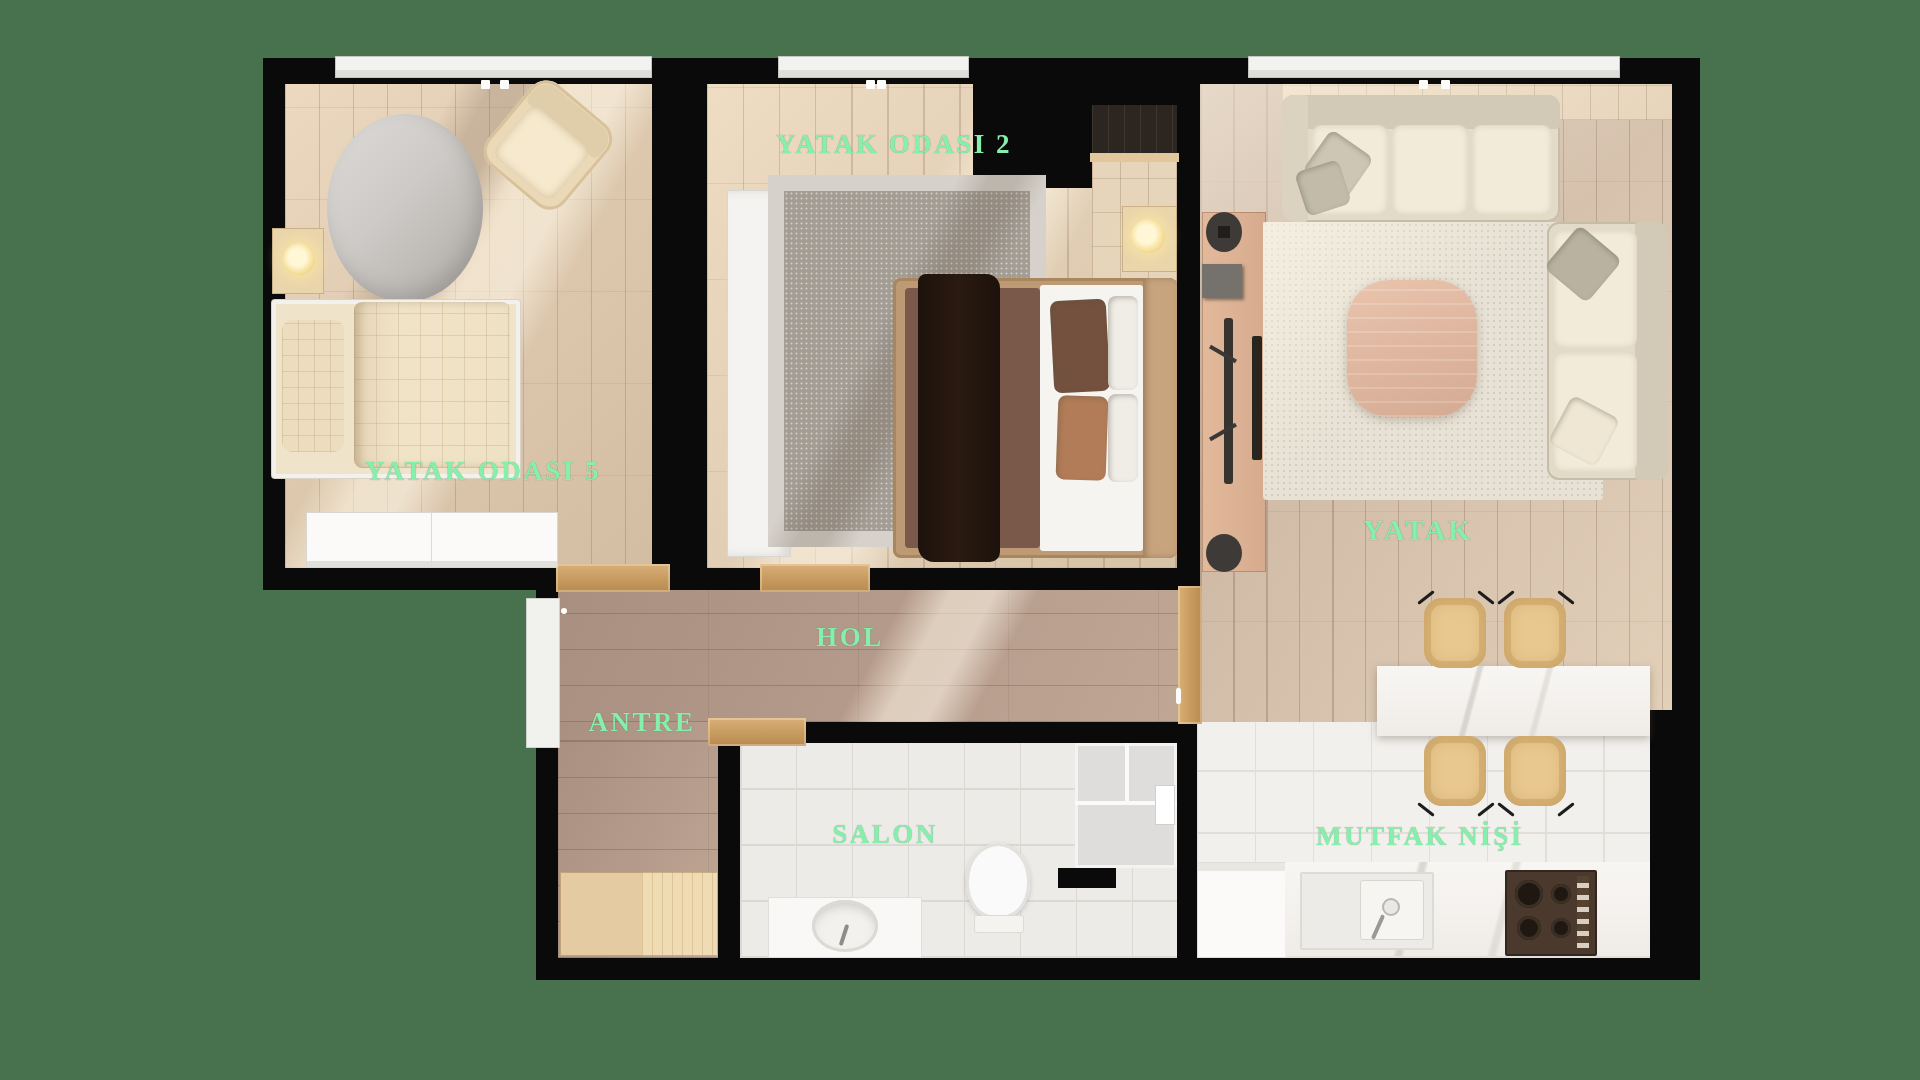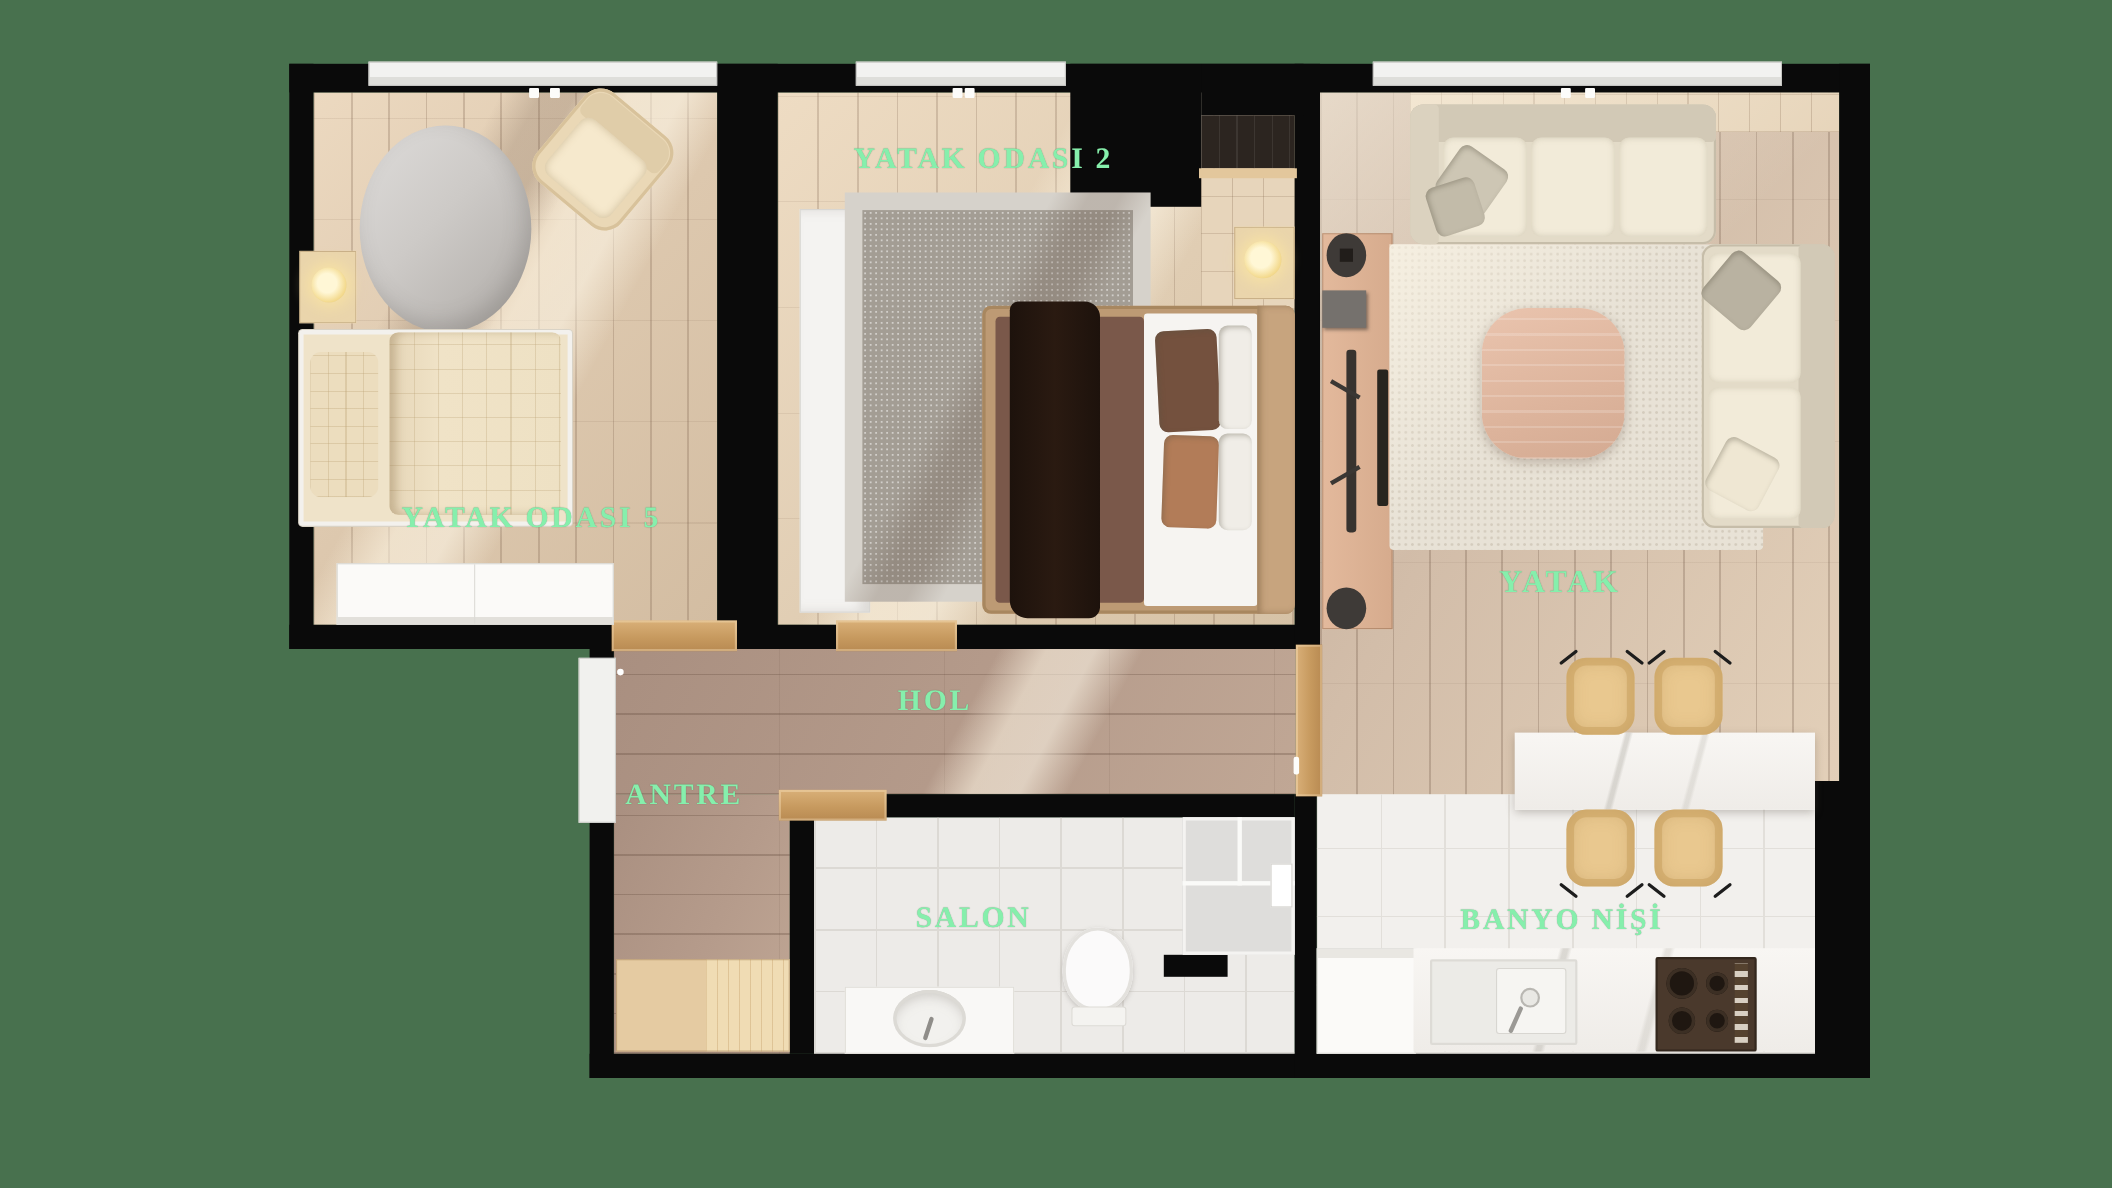--- a/index.html
+++ b/index.html
@@ -259,17 +259,17 @@
 
   <div class="abs" style="left:560px;top:872px;width:158px;height:84px;background:linear-gradient(90deg,#e5cba2 0 52%,#f0dcb4 52%);
               box-shadow:inset 0 0 0 1px rgba(150,115,70,.45);">
     <div class="abs" style="left:82px;top:0;width:76px;height:84px;background:repeating-linear-gradient(90deg, rgba(190,150,95,.35) 0 1px, transparent 1px 10px);"></div>
   </div>
 
   <div class="room-label" style="left:483px;top:471px;font-size:27px;">YATAK ODASI 5</div>
   <div class="room-label" style="left:894px;top:144px;font-size:27px;">YATAK ODASI 2</div>
   <div class="room-label" style="left:1418px;top:530px;font-size:29px;">YATAK</div>
   <div class="room-label" style="left:850px;top:637px;font-size:27px;">HOL</div>
-  <div class="room-label" style="left:622px;top:722px;font-size:27px;">ANTRE</div>
+  <div class="room-label" style="left:642px;top:722px;font-size:27px;">ANTRE</div>
   <div class="room-label" style="left:885px;top:834px;font-size:27px;">SALON</div>
-  <div class="room-label" style="left:1420px;top:836px;font-size:27px;">BANYO NİŞİ</div>
+  <div class="room-label" style="left:1420px;top:836px;font-size:27px;">MUTFAK NİŞİ</div>
 
 </div>
 
 </body></html>

